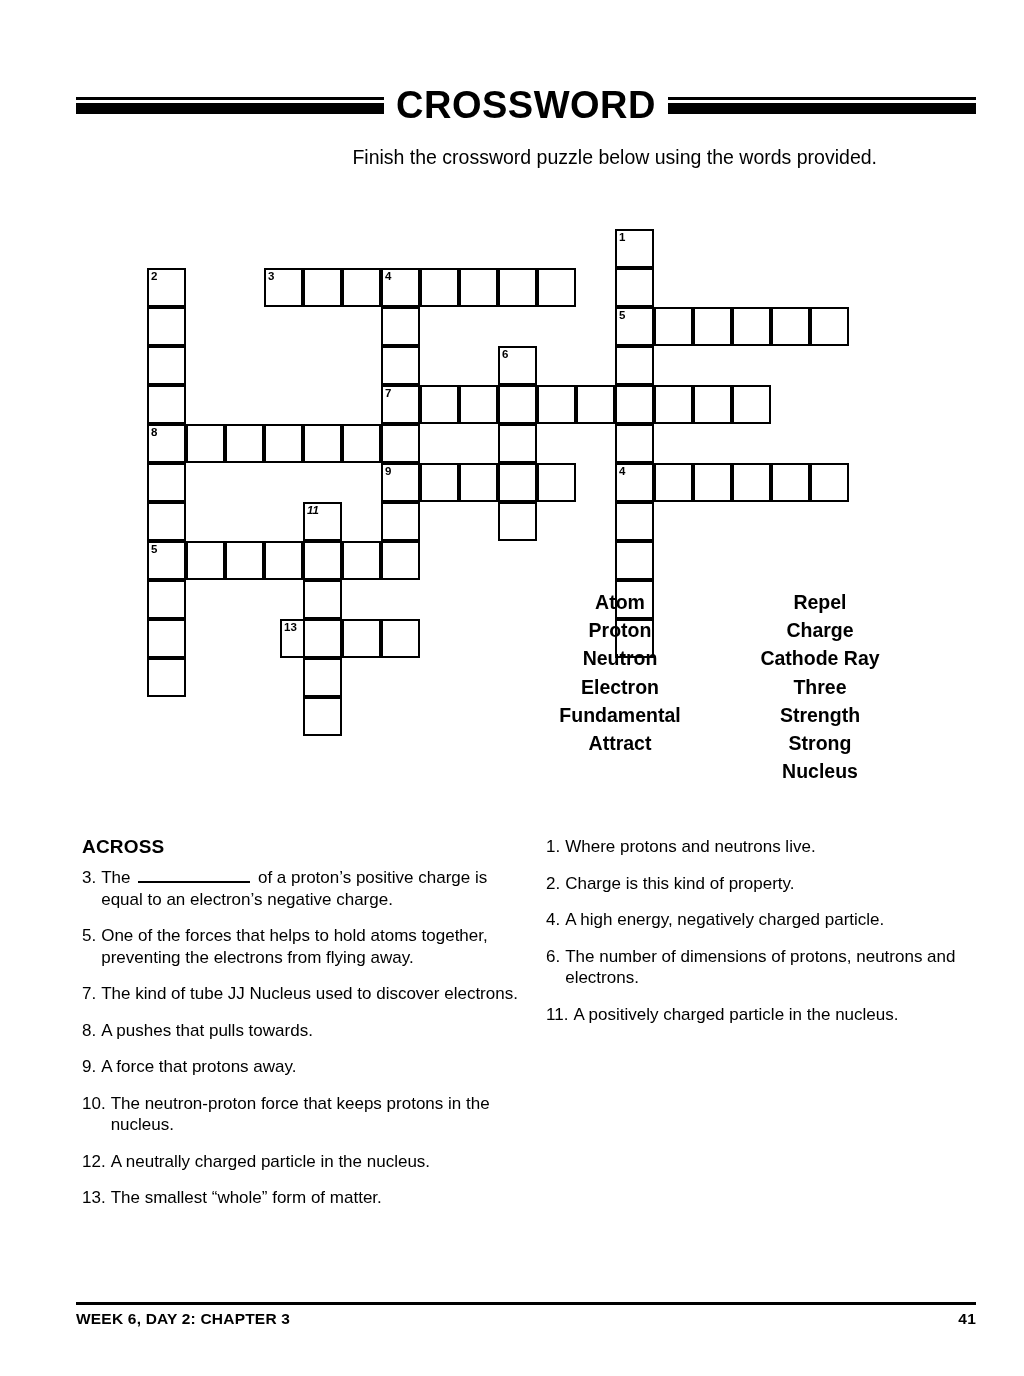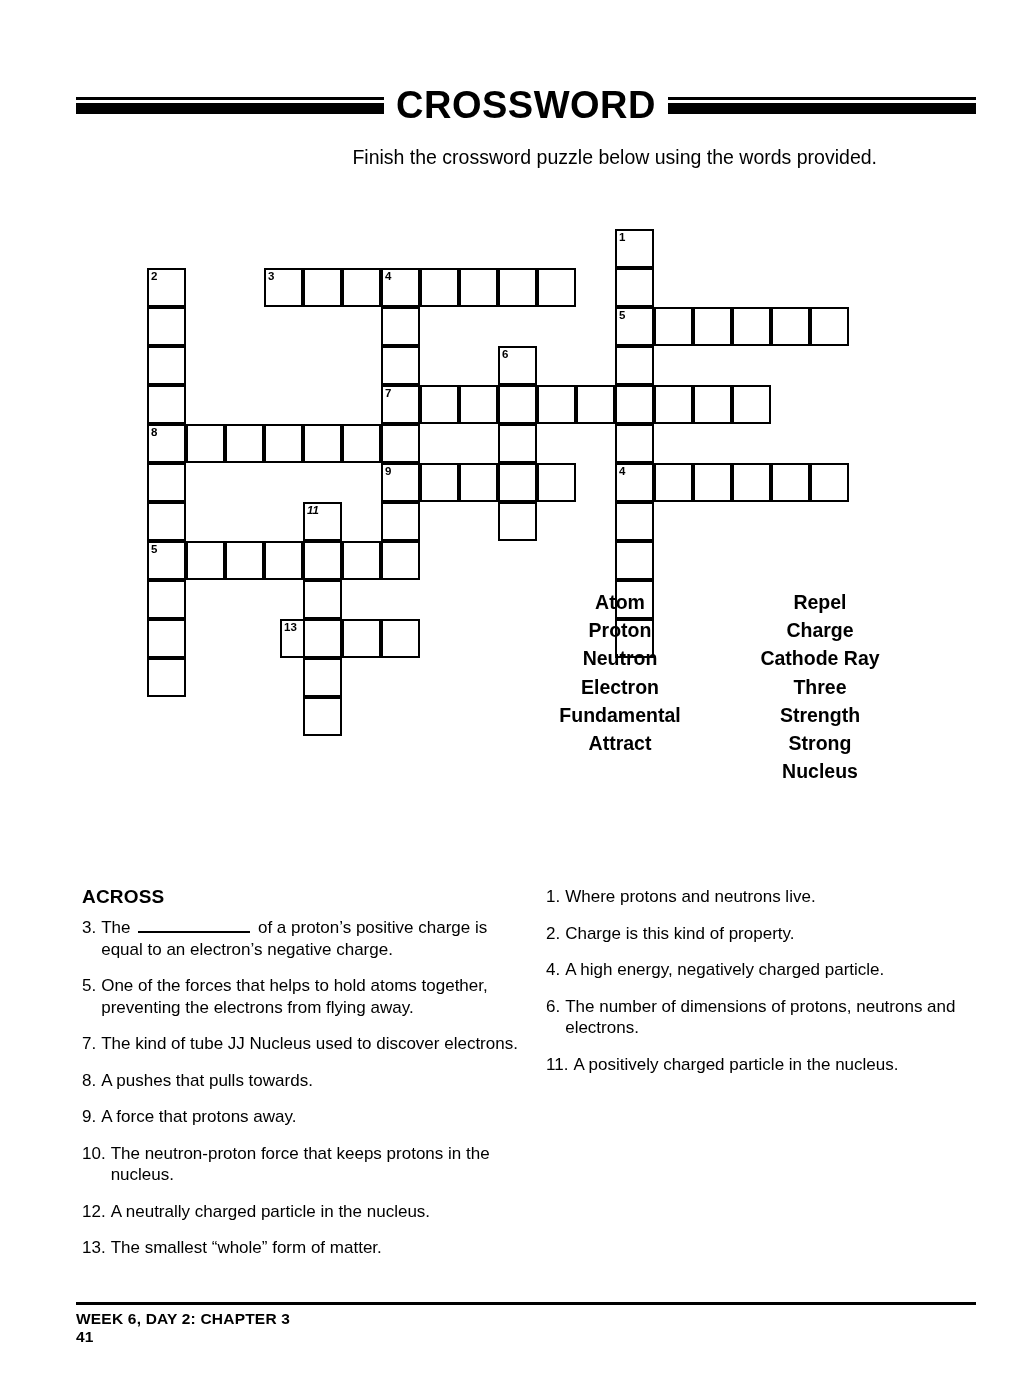--- a/index.html
+++ b/index.html
@@ -97,21 +97,21 @@
   .wb-col {
     width: 200px;
     text-align: center;
     line-height: 28.2px;
   }
 
   
   .clues {
     position: absolute;
     left: 82px;
-    top: 886px;
+    top: 836px;
     width: 880px;
     display: flex;
   }
   .clue-col { width: 440px; }
   .clue-col.right { padding-left: 24px; width: 416px; }
   .clue-heading {
     font-size: 19px;
     font-weight: bold;
     margin: 0 0 9px 0;
     letter-spacing: 0.2px;
@@ -148,21 +148,20 @@
   .footer {
     position: absolute;
     left: 76px;
     top: 1310px;
     width: 900px;
     display: flex;
     justify-content: space-between;
     font-size: 15.5px;
     font-weight: bold;
     letter-spacing: 0.2px;
-    flex-direction: column;
   }
 </style>
 </head>
 <body>
 
 <div class="header">
   <div class="rule-stack">
     <div class="rule-thin"></div>
     <div class="rule-thick"></div>
   </div>

